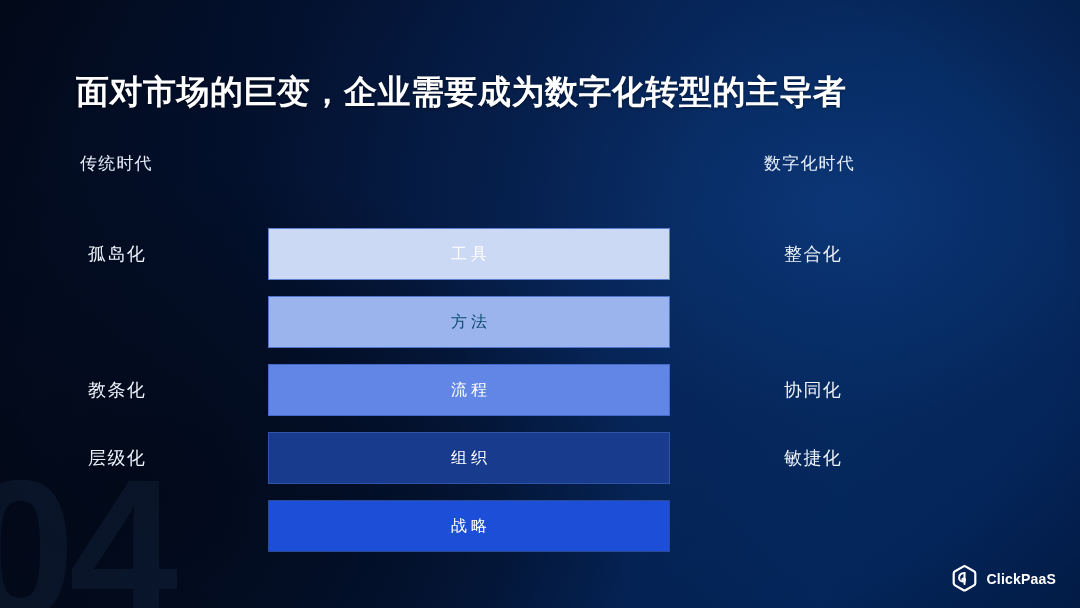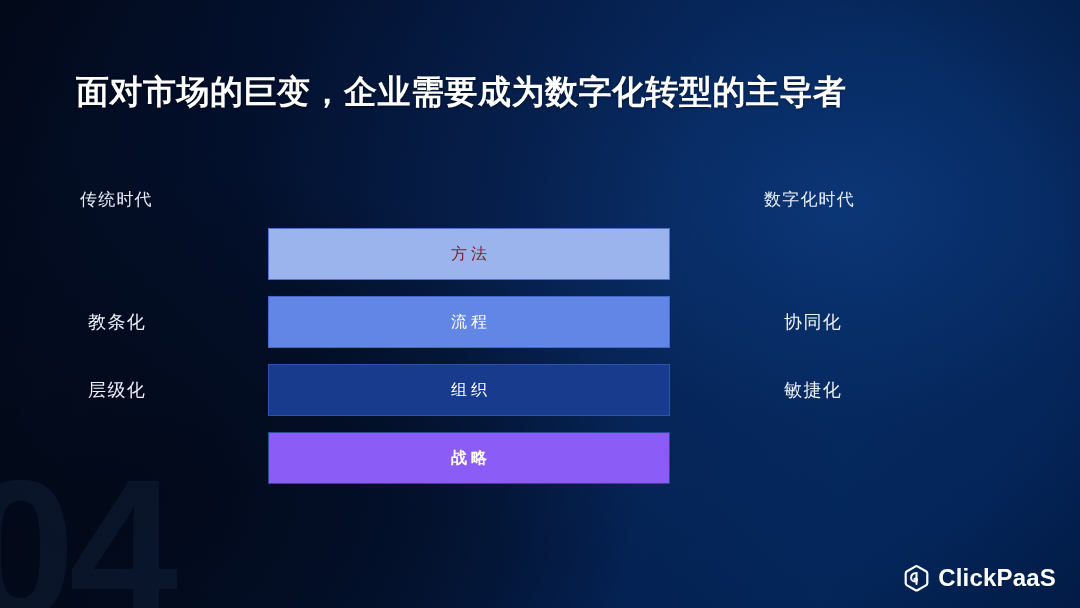--- a/index.html
+++ b/index.html
@@ -85,21 +85,20 @@
   }
 
   
   .col-head {
     position: absolute;
     top: 152px;
     font-size: 17px;
     color: #e8eefb;
     letter-spacing: 1.2px;
     white-space: nowrap;
-    margin-top: 36px;
   }
   .col-head.left  { left: 80px; }
   .col-head.right { left: 764px; }
 
   
   .rows {
     position: absolute;
     left: 0;
     top: 228px;
     width: 1080px;
@@ -149,21 +148,21 @@
     display: flex;
     align-items: center;
     gap: 8px;
   }
   .logo-mark {
     width: 27px;
     height: 27px;
     display: block;
   }
   .logo-text {
-    font-size: 24px;
+    font-size: 14px;
     font-weight: 700;
     color: #ffffff;
     letter-spacing: 0.2px;
   }
 </style>
 </head>
 <body>
 
 <div id="slide">
 
@@ -174,39 +173,44 @@
 
   <div class="watermark">04</div>
 
   <div class="title">面对市场的巨变，企业需要成为数字化转型的主导者</div>
 
   <div class="col-head left">传统时代</div>
   <div class="col-head right">数字化时代</div>
 
   <div class="rows">
 
-
-    <div class="row">
-      <div class="bar" style="background: rgb(156, 180, 238); border: 1px solid rgb(79, 114, 203); color: #7f1d1d;">方法</div>
+    <div class="row">
+      <div class="side-label left">孤岛化</div>
+      <div class="bar" style="background: rgb(204, 217, 244); border: 1px solid rgb(94, 127, 208); color: rgb(255, 255, 255);">工具</div>
+      <div class="side-label right">整合化</div>
+    </div>
+
+    <div class="row">
+      <div class="bar" style="background: rgb(156, 180, 238); border: 1px solid rgb(79, 114, 203); color: #0c4a6e;">方法</div>
     </div>
 
     <div class="row">
       <div class="side-label left">教条化</div>
       <div class="bar" style="background: rgb(97, 134, 230); border: 1px solid rgb(68, 105, 201); color: rgb(255, 255, 255);">流程</div>
       <div class="side-label right">协同化</div>
     </div>
 
     <div class="row">
       <div class="side-label left">层级化</div>
       <div class="bar" style="background: rgb(25, 59, 142); border: 1px solid rgb(48, 85, 168); color: rgb(255, 255, 255);">组织</div>
       <div class="side-label right">敏捷化</div>
     </div>
 
     <div class="row">
-      <div class="bar" style="background: #8b5cf6; border: 1px solid rgb(42, 74, 146); color: rgb(255, 255, 255); font-weight: bold;">战略</div>
+      <div class="bar" style="background: #1d4ed8; border: 1px solid rgb(42, 74, 146); color: rgb(255, 255, 255);">战略</div>
     </div>
 
   </div>
 
   <div class="logo">
     <span class="logo-mark-wrap">
       <svg class="logo-mark" viewBox="0 0 32 32" aria-hidden="true">
         <path d="M14.4 1.9a3.2 3.2 0 0 1 3.2 0l9.6 5.55a3.2 3.2 0 0 1 1.6 2.77v11.1a3.2 3.2 0 0 1-1.6 2.77l-9.6 5.55a3.2 3.2 0 0 1-3.2 0l-9.6-5.55a3.2 3.2 0 0 1-1.6-2.77V10.22a3.2 3.2 0 0 1 1.6-2.77z" fill="none" stroke="#ffffff" stroke-width="2.6" stroke-linejoin="round"></path>
         <path d="M16 9.4c-4.0 0-6.4 2.5-6.4 5.6 0 2.6 1.9 4.6 4.4 4.6 1.5 0 2.6-.8 2.6-2 0-1.0-.7-1.6-1.7-1.6-.8 0-1.4.5-1.4 1.2" fill="none" stroke="#ffffff" stroke-width="2.4" stroke-linecap="round"></path>
         <path d="M16 9.4v13.2" fill="none" stroke="#ffffff" stroke-width="2.4" stroke-linecap="round"></path>

